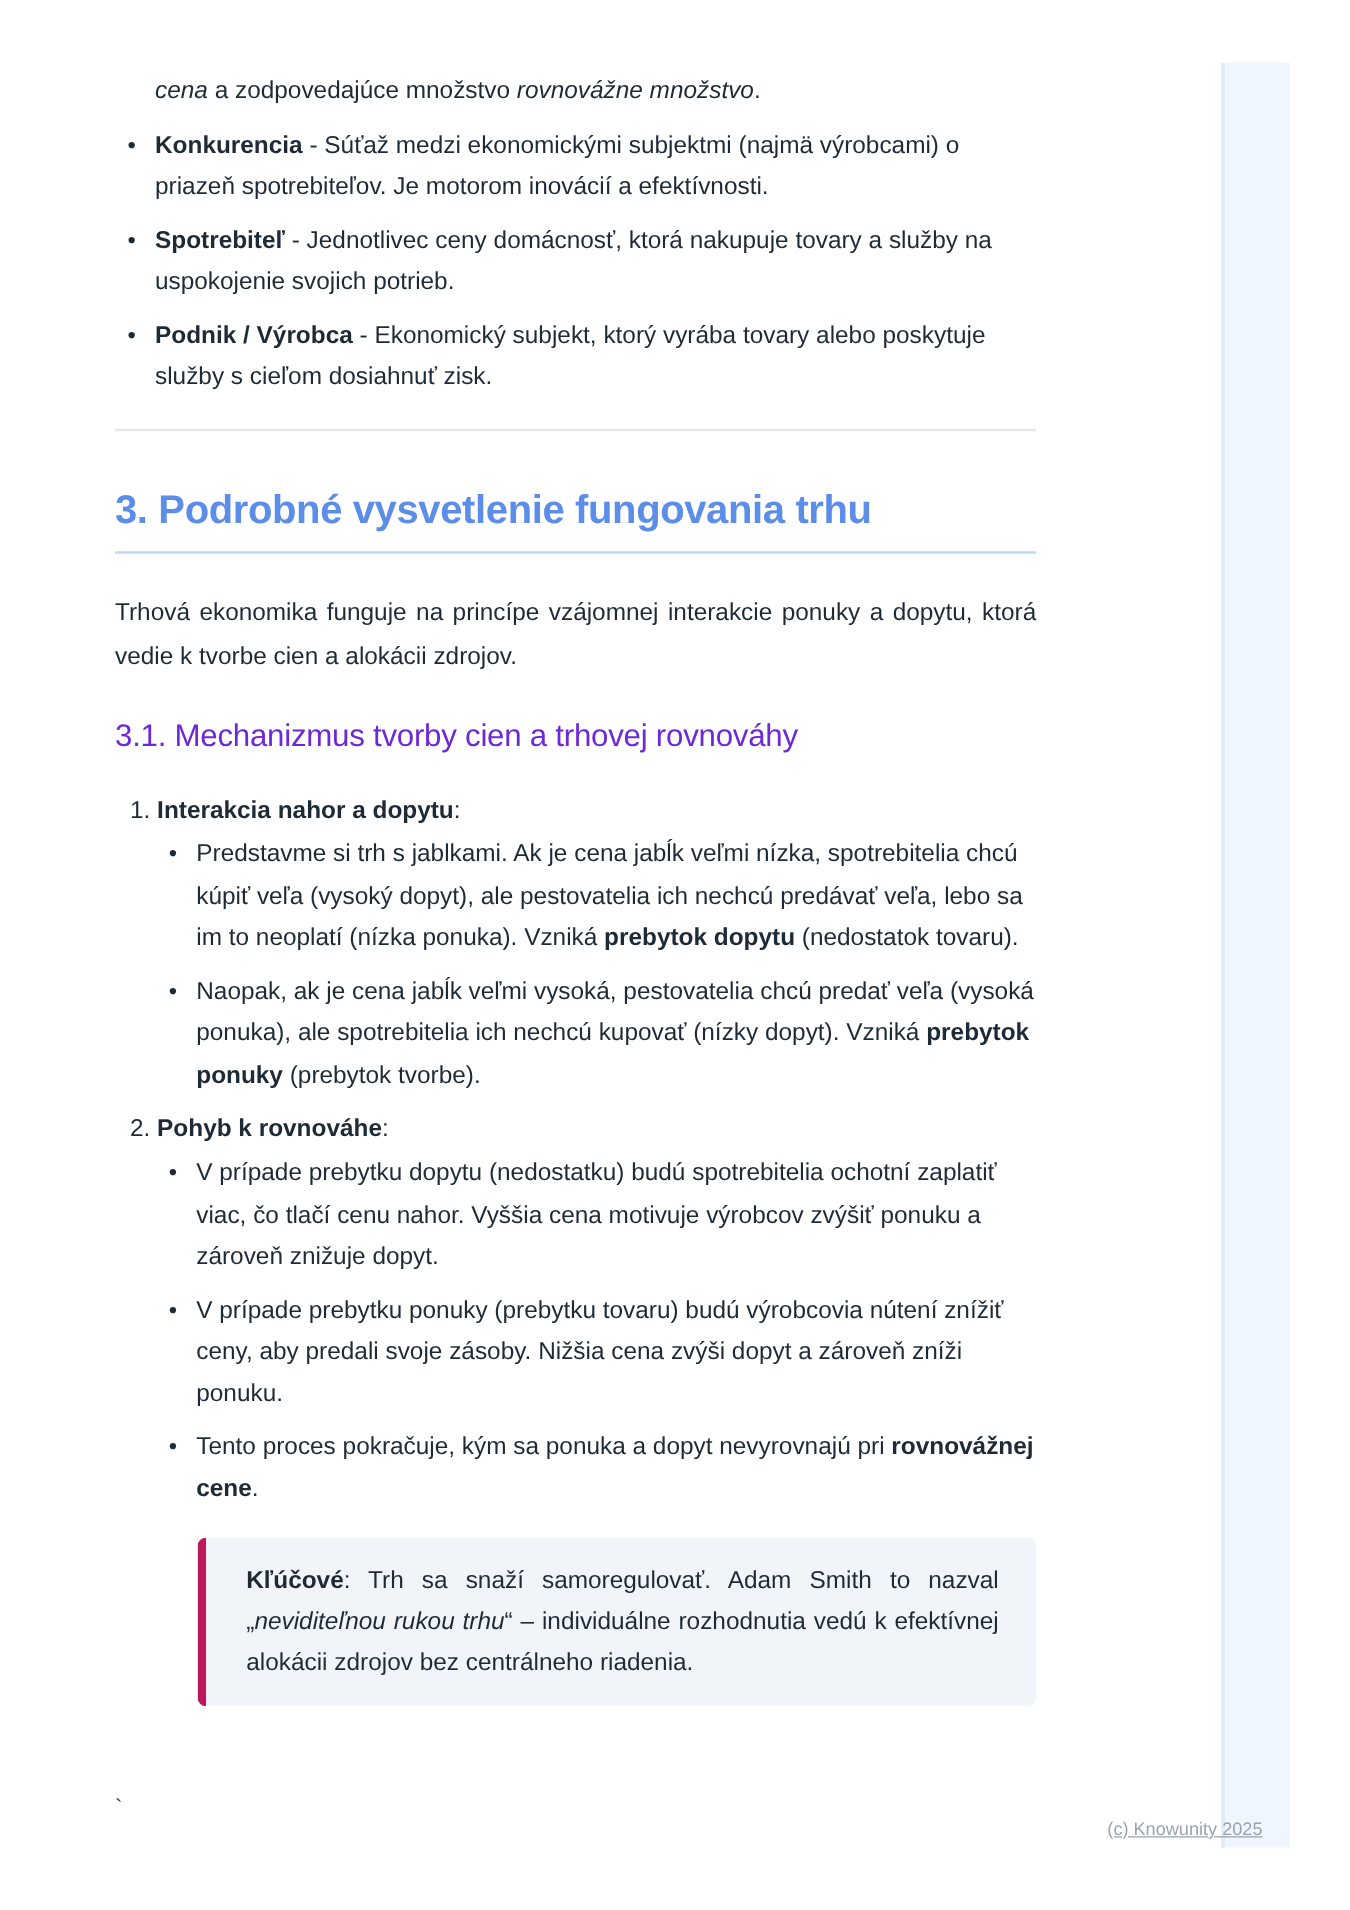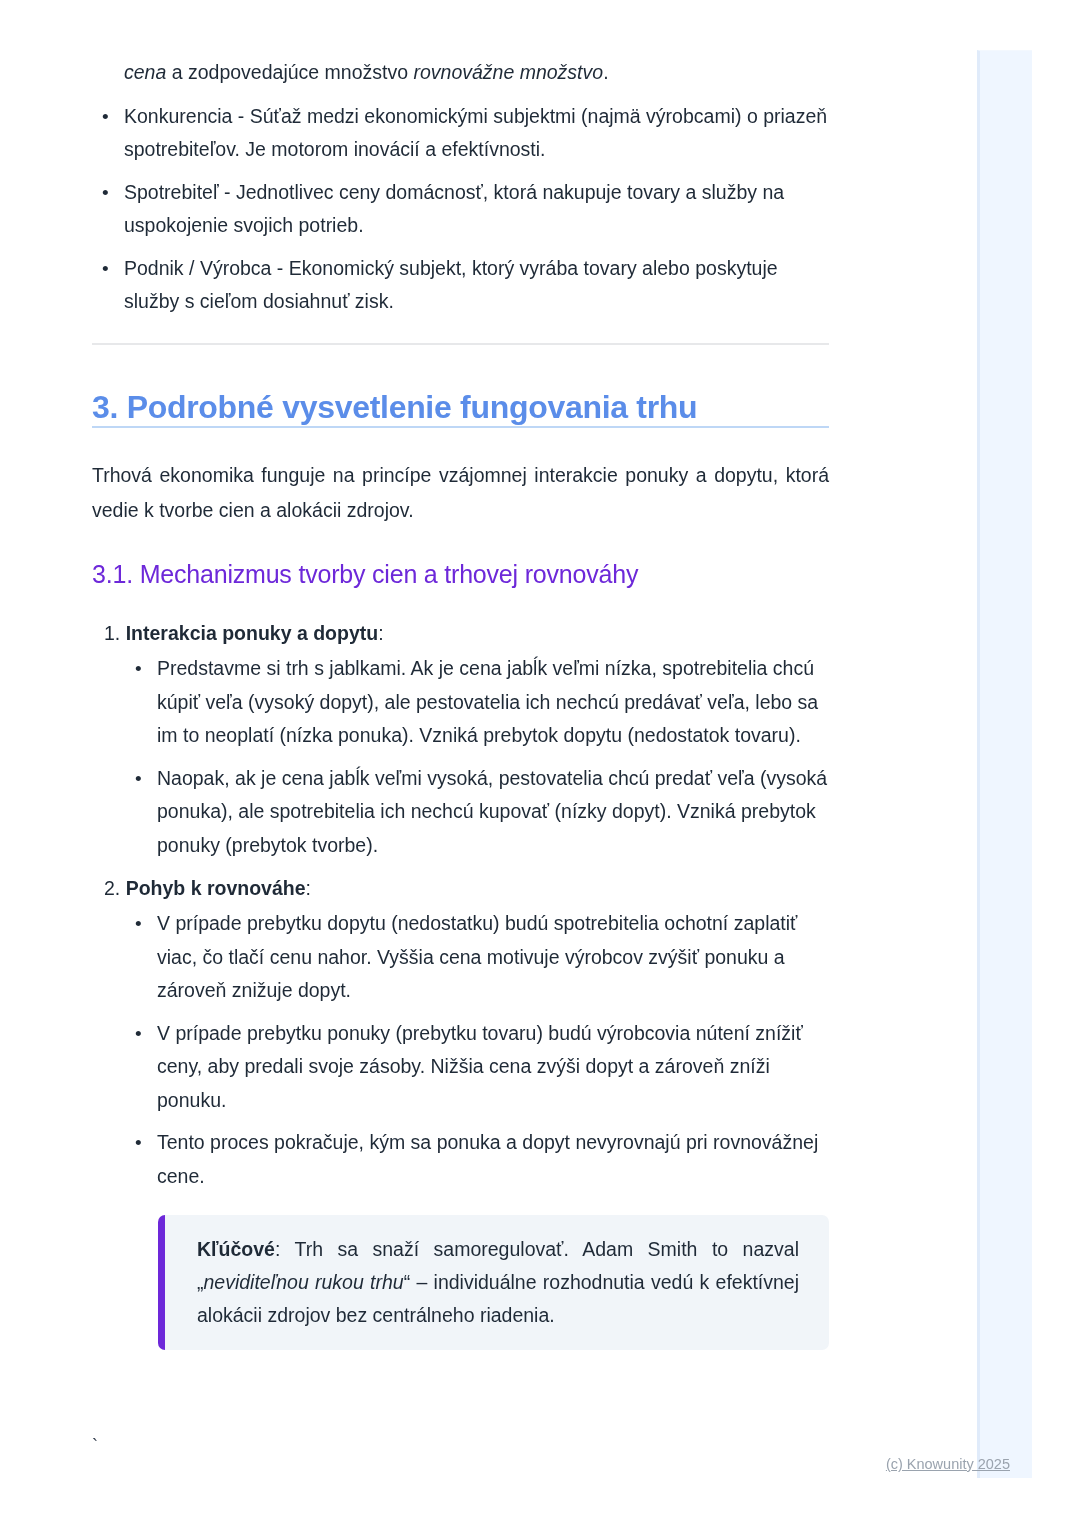--- a/index.html
+++ b/index.html
@@ -31,20 +31,21 @@
   .terms li { position:relative; padding-left:32px; margin-bottom:10px; }
   .bullet-marker {
     position:absolute; left:10px; top:0;
     font-size:19px; color:#1f2a37;
   }
   .divider { border:none; border-top:2px solid #e7e8ea; margin-top:25px; }
   .h1 {
     margin-top:44px;
     font-size:32px; font-weight:bold; letter-spacing:-0.3px;
     color:#5b8de9;
+    padding-bottom:15px;
     border-bottom:2px solid #bed7f6;
   }
   .intro {
     margin-top:30px;
     font-size:19.5px; line-height:35px;
     text-align:justify;
   }
   .h2 {
     margin-top:32px;
     font-size:25px; font-weight:normal; letter-spacing:-0.2px;
@@ -57,21 +58,21 @@
   .sub-bullets { list-style:none; margin-top:2px; }
   .sub-bullets li {
     position:relative;
     padding-left:65px; margin-bottom:9px;
     font-size:19.5px; line-height:33.5px;
   }
   .sub-bullets .bullet-marker { left:43px; }
   .callout {
     margin-left:66px; margin-top:22px;
     background:#f1f5f9;
-    border-left:7px solid #6d28d9;
+    border-left:7px solid #be185d;
     border-radius:7px;
     padding:18px 30px 18px 32px;
     font-size:19.5px; line-height:33px;
     text-align:justify;
     color:#1f2a37;
   }
   .callout b { font-weight:bold; }
   .callout i { font-style:italic; }
   .footer-note {
     position:absolute;
@@ -80,21 +81,21 @@
     color:#9aa3ae;
     z-index:2;
     text-decoration:underline;
   }
   .stray-char {
     position:absolute;
     left:92px; top:1436px;
     font-size:18px; color:#374151;
   }
   i { font-style:italic; }
-  b { font-weight:normal; }
+  b { font-weight:bold; }
 </style>
 </head>
 <body>
 
 <div class="page">
 
   <div class="side-panel"></div>
 
   <div class="content">
 
@@ -116,21 +117,21 @@
 
     <h1 class="h1">3. Podrobné vysvetlenie fungovania trhu</h1>
 
     <p class="intro">Trhová ekonomika funguje na princípe vzájomnej interakcie ponuky a dopytu, ktorá vedie k tvorbe cien a alokácii zdrojov.</p>
 
     <h2 class="h2">3.1. Mechanizmus tvorby cien a trhovej rovnováhy</h2>
 
     <ol class="steps">
 
       <li class="step step-1">
-        <div class="step-head"><span>1.</span><span> </span><b>Interakcia ponuky a dopytu</b><span>:</span></div>
+        <div class="step-head"><span>1.</span><span> </span><b>Interakcia nahor a dopytu</b><span>:</span></div>
         <ul class="sub-bullets">
           <li>
             <span class="bullet-marker">•</span><span>Predstavme si trh s jablkami. Ak je cena jabĺk veľmi nízka, spotrebitelia chcú kúpiť veľa (vysoký dopyt), ale pestovatelia ich nechcú predávať veľa, lebo sa im to neoplatí (nízka ponuka). Vzniká </span><b>prebytok dopytu</b><span> (nedostatok tovaru).</span>
           </li>
           <li>
             <span class="bullet-marker">•</span><span>Naopak, ak je cena jabĺk veľmi vysoká, pestovatelia chcú predať veľa (vysoká ponuka), ale spotrebitelia ich nechcú kupovať (nízky dopyt). Vzniká </span><b>prebytok ponuky</b><span> (prebytok tvorbe).</span>
           </li>
         </ul>
       </li>
 

